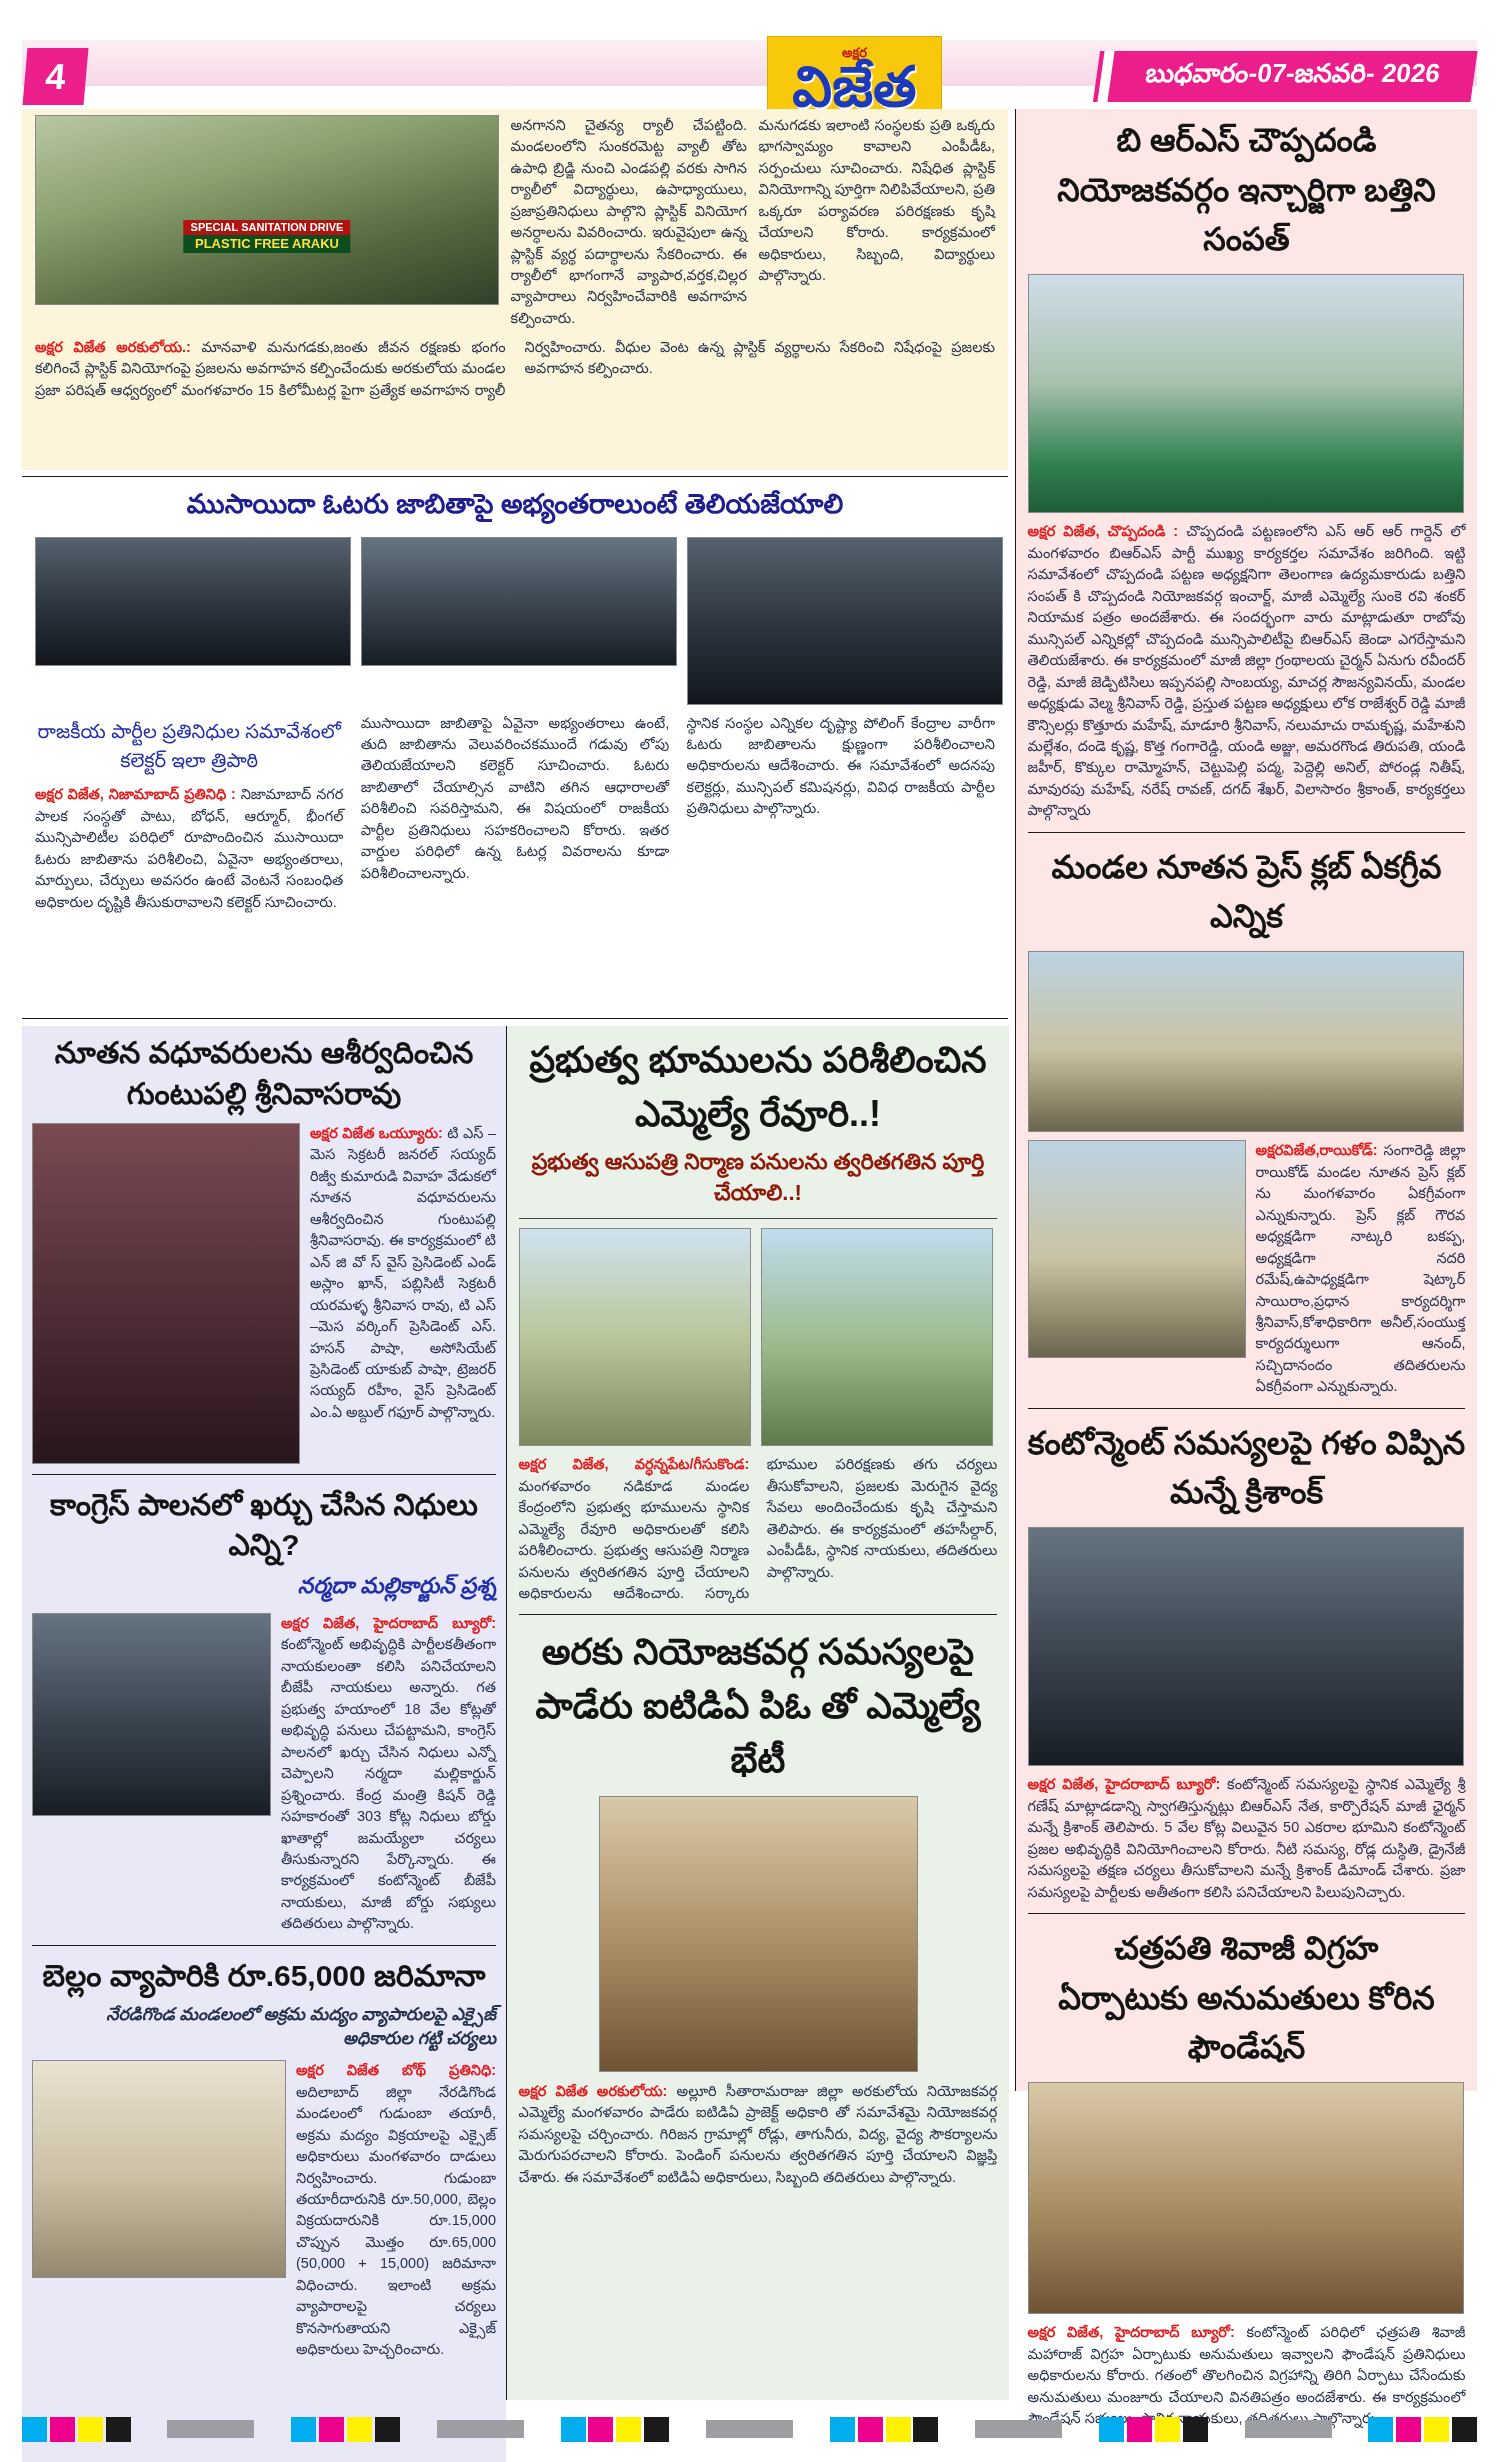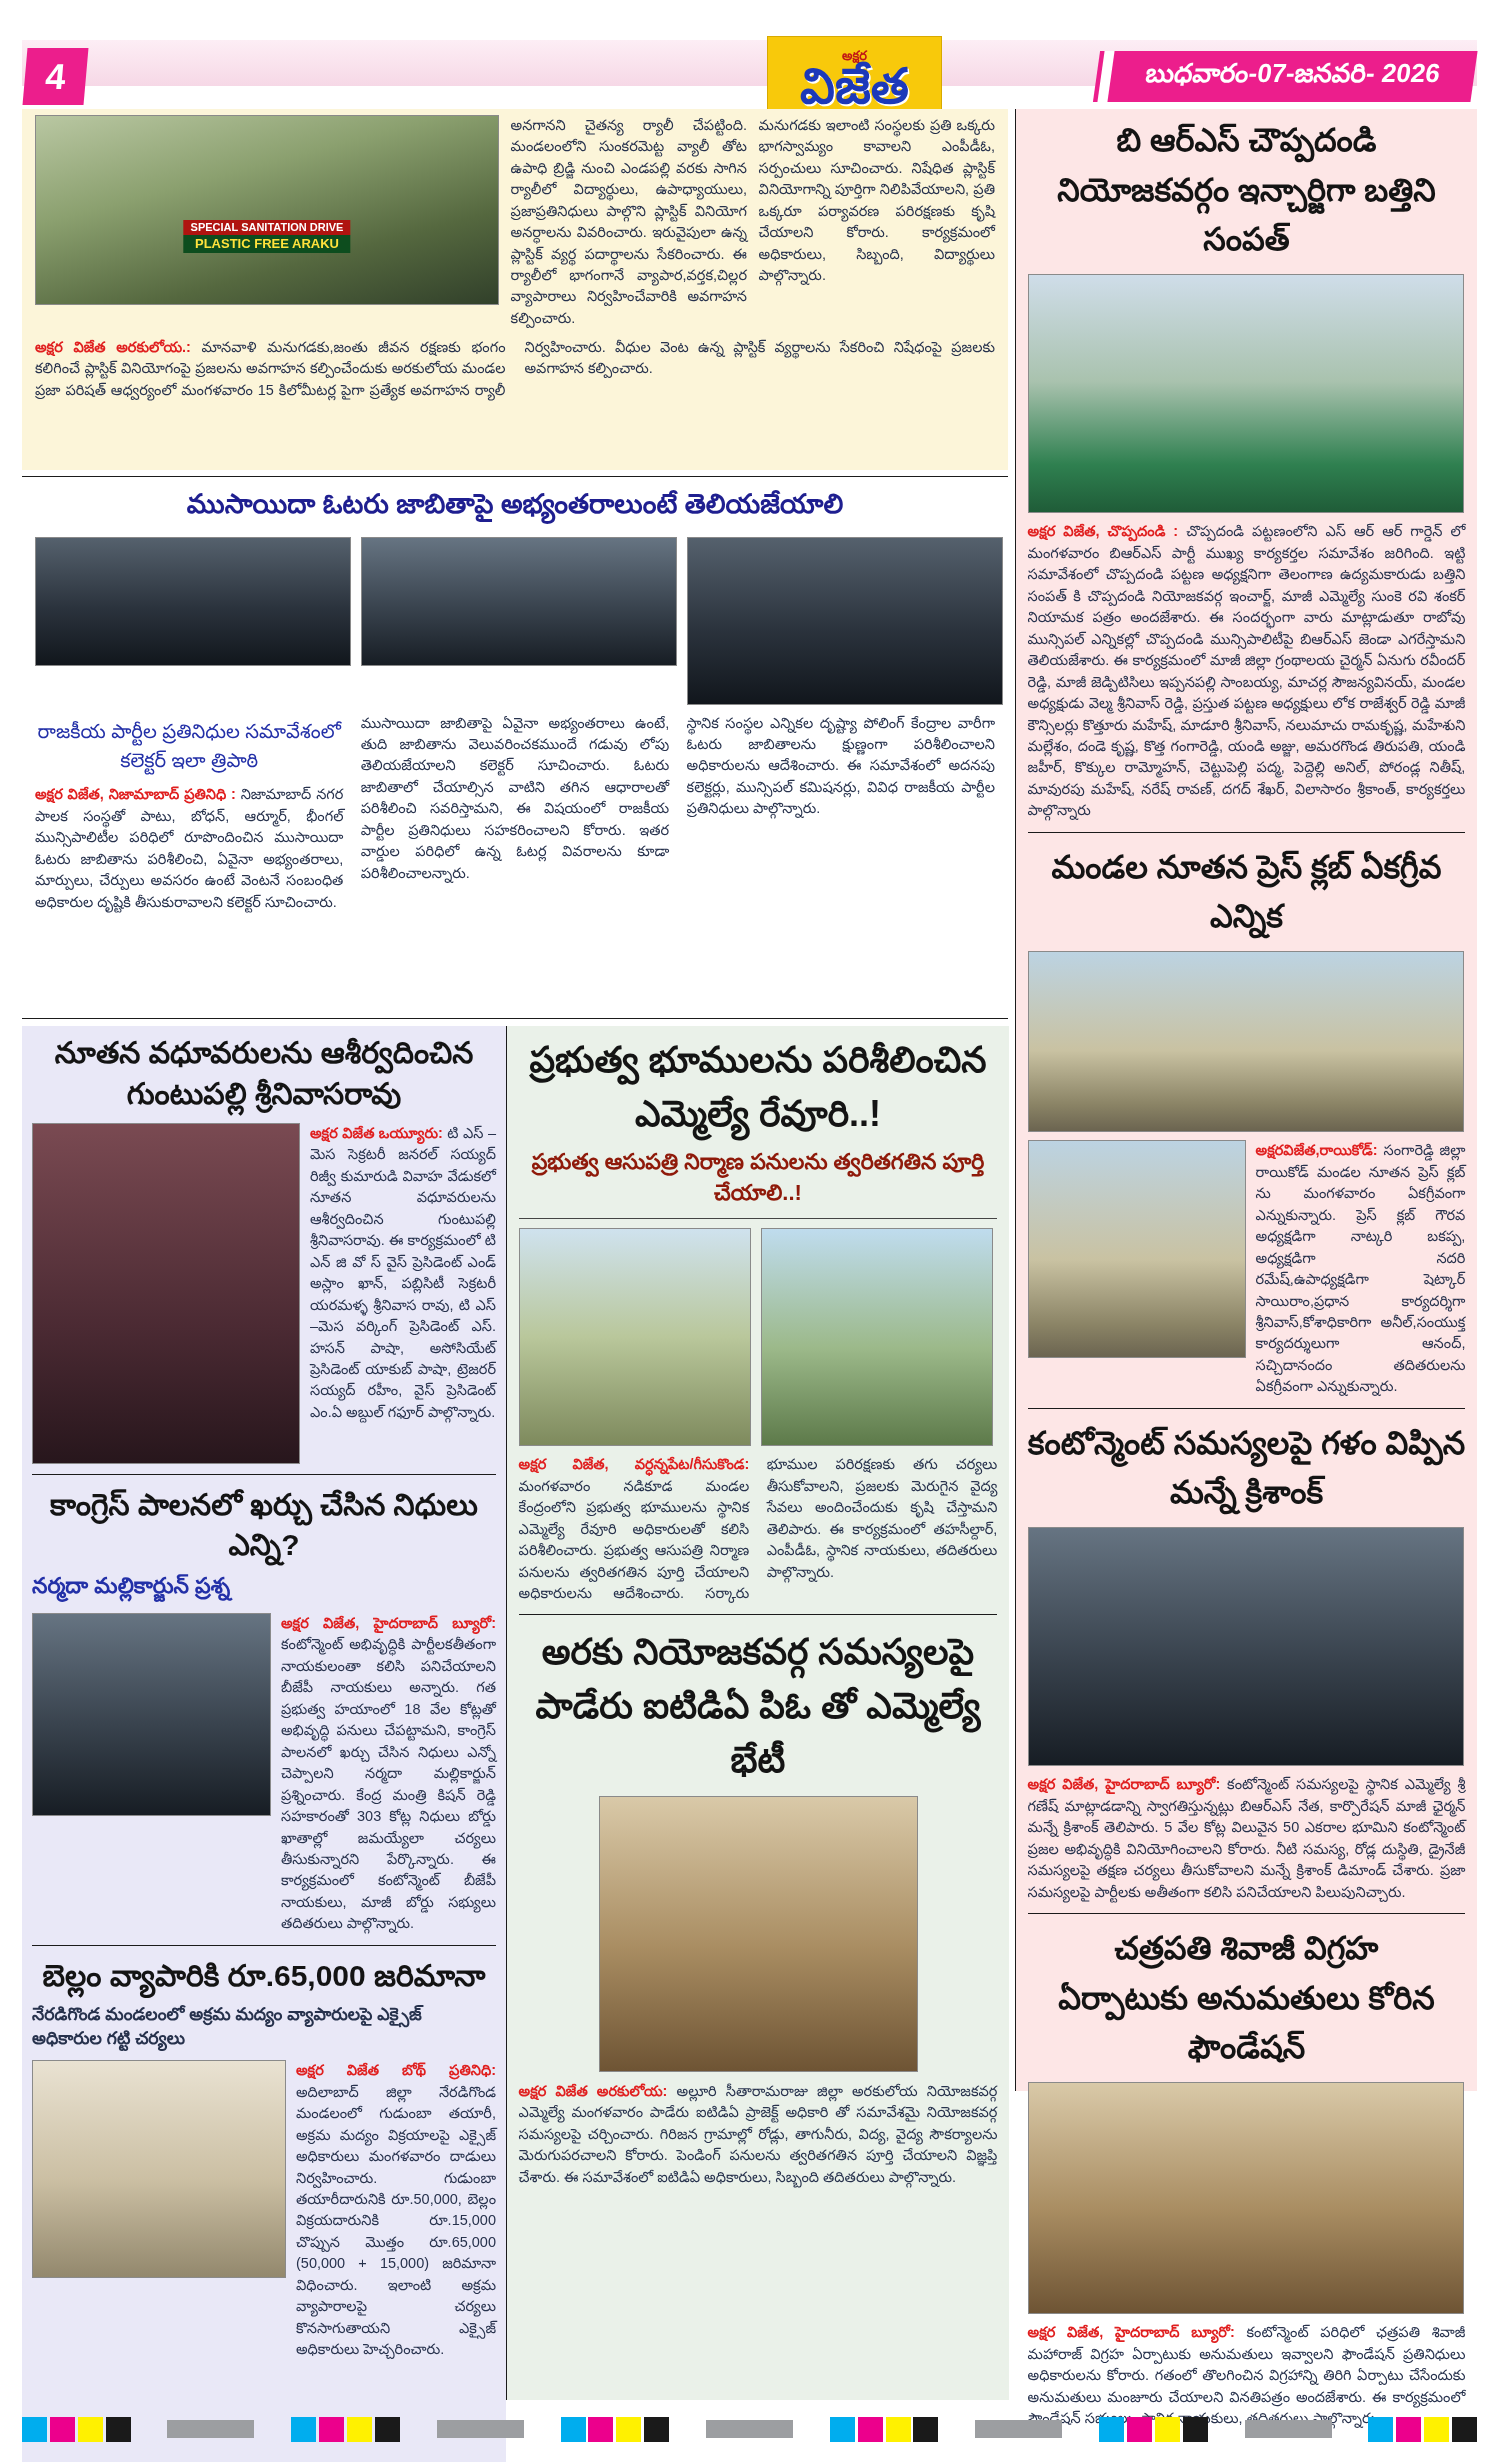--- a/index.html
+++ b/index.html
@@ -11,21 +11,21 @@
   .pagenum{position:absolute;left:25px;top:48px;width:61px;height:57px;background:#ec1e8c;
            color:#fff;font-size:36px;font-weight:bold;display:flex;align-items:center;
            justify-content:center;transform:skewX(-5deg);}
   .datebox{position:absolute;right:25px;top:51px;width:363px;height:51px;background:#ec1e8c;
            color:#fff;font-size:26px;font-weight:bold;display:flex;align-items:center;
            justify-content:center;transform:skewX(-8deg);box-shadow:-10px 0 0 #fff,-14.5px 0 0 #ec1e8c;}
   .logo{position:absolute;left:767px;top:36px;width:173px;height:86px;background:#f8c90b;
         border:1.5px solid #d8a900;display:flex;flex-direction:column;align-items:center;
         justify-content:center;line-height:1;}
   .logo .small{font-size:13px;color:#c01616;font-weight:bold;}
-  .logo .big{font-size:49px;font-weight:bold;color:#1c39b9;text-shadow:1.5px 1.5px 0 #fff;}
+  .logo .big{font-size:56px;font-weight:bold;color:#1c39b9;text-shadow:1.5px 1.5px 0 #fff;}
   
   .panel{position:absolute;box-sizing:border-box;}
   h1,h2,h3{margin:0;text-align:center;font-weight:bold;}
   .body{font-size:14.5px;line-height:1.48;text-align:justify;margin:0;color:#27324d;}
   .byline{color:#e01f1f;font-weight:bold;}
   .caption{color:#2330a8;font-size:19.6px;text-align:center;line-height:1.5;margin:4.4px 0 0 0;}
   .rule{border:none;border-top:1.5px solid #1b1b1b;margin:10px 0;}
   .photo{position:relative;border:0.7px solid #8a8a8a;box-sizing:border-box;flex-shrink:0;}
   
   .ph-rally{background:linear-gradient(165deg,#b9c7a2,#8ba06f 35%,#55683f 70%,#31402a);}
@@ -56,21 +56,21 @@
   .voters .textrow .col{flex:1;}
   
   .lav{left:22px;top:1026px;width:484px;height:1577px;background:#e9e8f7;padding:7.3px 10px;}
   .grn{left:506px;top:1026px;width:503px;height:1374px;background:#eaf1e9;
        border-left:1.5px solid #1b1b1b;padding:7.3px 11.6px;}
   .pnk{left:1015px;top:109px;width:462px;height:1982px;background:#fde6e6;
        border-left:1.5px solid #1b1b1b;padding:7.3px 11.6px;}
   .lav h3{font-size:30px;color:#141414;line-height:1.35;}
   .grn h3{font-size:36px;color:#141414;line-height:1.5;}
   .pnk h3{font-size:32px;color:#141414;line-height:1.55;}
-  .sub-blue{font-size:22px;color:#2330a8;text-align:left;font-weight:bold;margin:7.3px 0;}
+  .sub-blue{font-size:22px;color:#2330a8;text-align:right;font-weight:bold;margin:7.3px 0;font-style:italic;}
   .sub-red{font-size:22px;color:#8f1a0a;text-align:center;font-weight:bold;margin:7.3px 0;
            border-bottom:1.5px solid #444;padding-bottom:7.3px;}
   .media-row{display:flex;gap:10px;margin:8.7px 0;}
   .cols2{column-count:2;column-gap:17.4px;}
   .mt{margin-top:8.7px;}
   
   #regbar{position:absolute;left:22px;top:2413px;width:1455px;height:32px;
           display:flex;align-items:center;justify-content:space-between;}
   .reggroup{display:flex;gap:2.9px;}
   .sw{width:25px;height:25px;}

